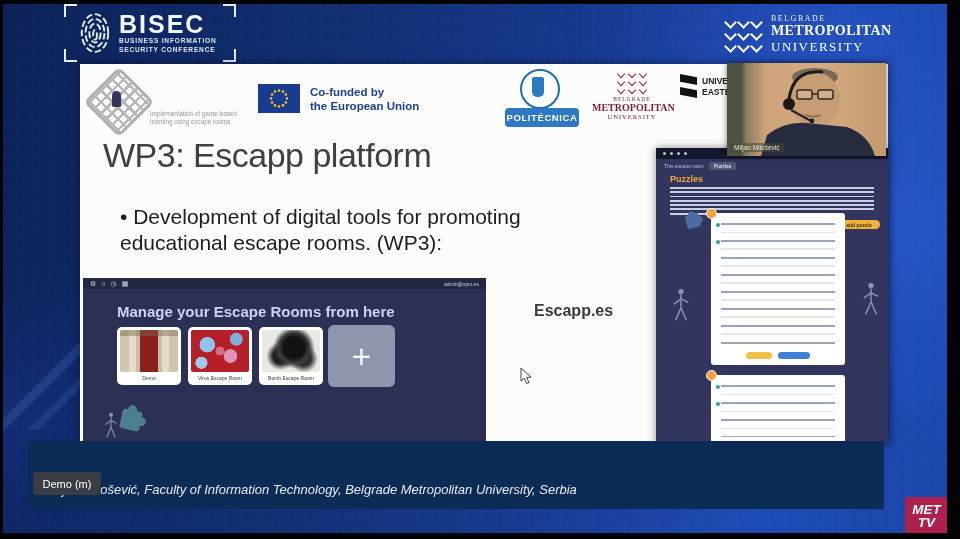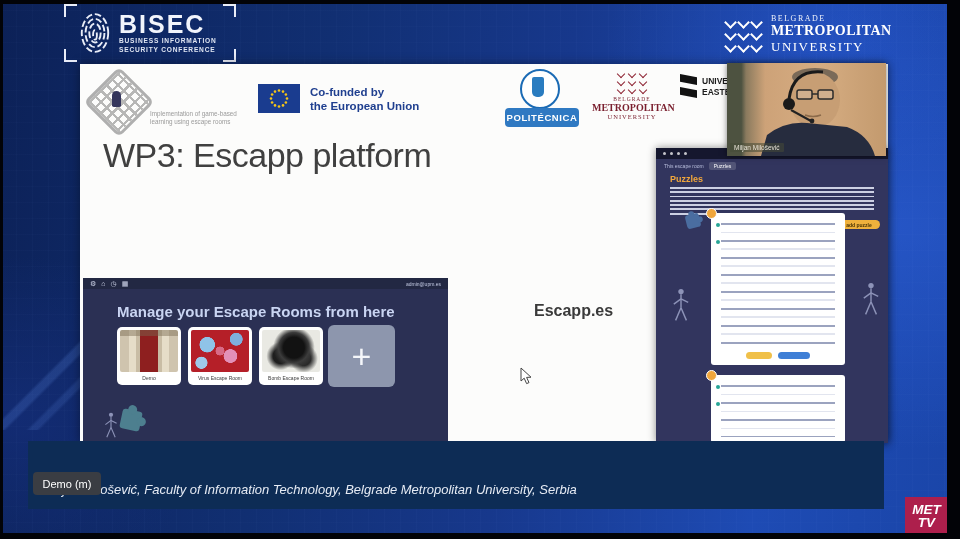--- a/index.html
+++ b/index.html
@@ -62,21 +62,21 @@
   .bmu-slide .r2{font-family:"Liberation Serif",serif;font-size:10px;font-weight:bold;color:#7a1f2e;}
   .bmu-slide .r3{font-family:"Liberation Serif",serif;font-size:6.5px;letter-spacing:1px;color:#7a1f2e;}
   .uef{left:600px;top:10px;display:flex;gap:5px;align-items:center;}
   .uef-ico span{display:block;width:17px;height:11px;background:#121212;clip-path:polygon(0 0,100% 30%,100% 100%,0 70%);margin-bottom:2px;}
   .uef-txt{font-size:8.5px;font-weight:bold;color:#1c1c1c;line-height:1.3;}
   .slide-title{left:23px;top:72px;font-size:34px;color:#404040;letter-spacing:-.5px;}
   .slide-bullet{left:40px;top:140px;width:470px;font-size:21px;color:#1d1d1d;line-height:1.25;}
   .slide-bullet::before{content:"• ";}
 
   
-  .rooms{left:3px;top:214px;width:365px;height:165px;background:#2b3054;border-radius:3px 3px 0 0;}
+  .rooms{left:3px;top:214px;width:403px;height:165px;background:#2b3054;border-radius:3px 3px 0 0;}
   .rooms-bar{position:absolute;left:0;top:0;right:0;height:11px;background:#222843;display:flex;align-items:center;padding:0 7px;color:#cdd3e8;font-size:7px;gap:5px;}
   .rooms-bar .acct{margin-left:auto;font-size:5px;color:#c4cbe4;}
   .rooms-head{position:absolute;left:34px;top:25px;font-size:15px;font-weight:600;color:#c9d4f2;}
   .rcard{position:absolute;top:49px;width:64px;height:58px;background:#fff;border-radius:5px;padding:3px;box-sizing:border-box;}
   .rcard .img{width:100%;height:42px;border-radius:2px;}
   .rcard .lbl{font-size:5px;color:#3a3a3a;text-align:center;margin-top:3px;white-space:nowrap;overflow:hidden;}
   .img-demo{background:
       linear-gradient(180deg, rgba(120,105,80,.45) 0 14%, transparent 14%),
       linear-gradient(90deg,#cfc4ae 0 16%,#e6ddc8 16% 28%,#c9bda5 28% 34%,#8e1f1f 34% 66%,#c9bda5 66% 72%,#e6ddc8 72% 84%,#cfc4ae 84%);}
   .img-virus{background:
@@ -243,20 +243,21 @@
           <span></span>
           <span></span>
         </div>
       <div class="uef-txt">
         <div>UNIVERSITY</div>
         <div>EASTERN FINLAND</div>
       </div>
     </div>
 
     <div class="abs slide-title">WP3: Escapp platform</div>
+    <div class="abs slide-bullet">Development of digital tools for promoting educational escape rooms. (WP3):</div>
 
     <div class="abs rooms">
       <div class="rooms-bar">
         <span>⚙</span>
         <span>⌂</span>
         <span>◷</span>
         <span>▦</span>
         <span class="acct">admin@upm.es</span>
       </div>
       <div class="rooms-head">Manage your Escape Rooms from here</div>

